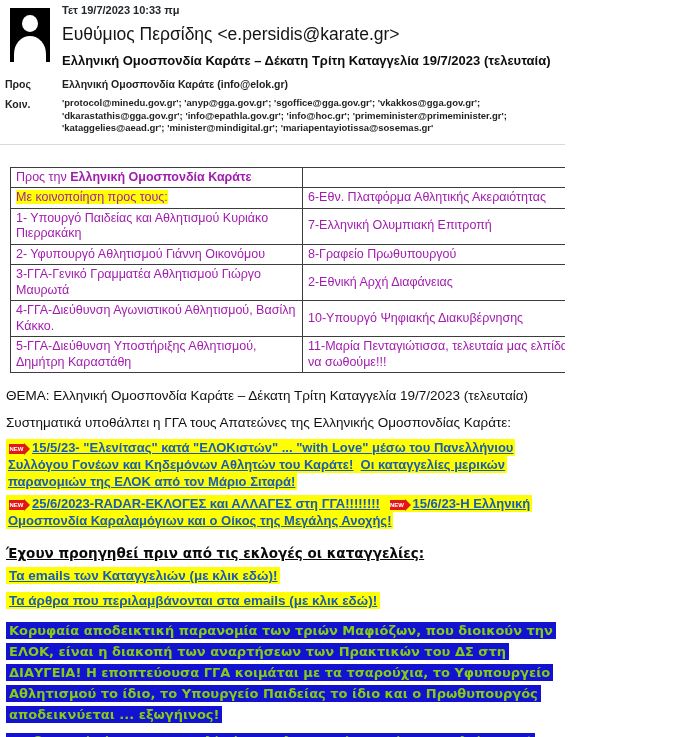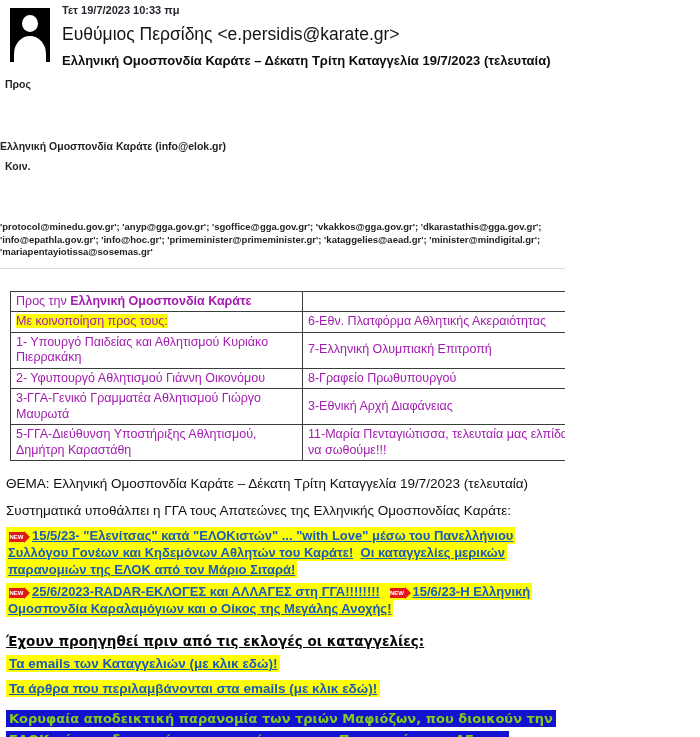--- a/index.html
+++ b/index.html
@@ -25,21 +25,21 @@
     width: 16px; height: 17px; border-radius: 50%; background: #fff;
   }
   .avatar .shoulders {
     position: absolute; left: 4px; top: 28px;
     width: 32px; height: 26px; background: #fff;
     border-radius: 16px 16px 0 0 / 18px 18px 0 0;
   }
   .timestamp { margin: 1px 0 0 62px; font-size: 11px; font-weight: bold; color: #23272e; }
   .sender    { margin: 8px 0 0 62px; font-size: 17.5px; font-weight: 400; color: #141414; }
   .subject   { margin: 8px 0 0 62px; font-size: 13px;  font-weight: bold; color: #0d0d0d; }
-  .addr-row  { display: flex; align-items: flex-start; margin-top: 10px; flex-direction: column; }
+  .addr-row  { display: flex; align-items: flex-start; margin-top: 10px; }
   .addr-label { flex: 0 0 62px; padding-left: 5px; font-size: 10.5px; font-weight: bold; color: #1f1f1f; }
   .to-value  { font-size: 10.5px; font-weight: bold; color: #1f1f1f; }
   .cc-row    { margin-top: 7px; }
   .cc-label  { padding-top: 1px; }
   .cc-value  { font-size: 9.5px; font-weight: bold; line-height: 12.5px; color: #1f1f1f; padding-right: 21px; }
   .separator { border: none; border-top: 1px solid #d9d9d9; margin: 9px 0 0 0; }
 
   
   .recipients-table {
     border-collapse: collapse; table-layout: fixed;
@@ -157,21 +157,25 @@
       <tr>
         <td>1- Υπουργό Παιδείας και Αθλητισμού Κυριάκο Πιερρακάκη</td>
         <td>7-Ελληνική Ολυμπιακή Επιτροπή</td>
       </tr>
       <tr>
         <td>2- Υφυπουργό Αθλητισμού Γιάννη Οικονόμου</td>
         <td>8-Γραφείο Πρωθυπουργού</td>
       </tr>
       <tr>
         <td>3-ΓΓΑ-Γενικό Γραμματέα Αθλητισμού Γιώργο Μαυρωτά</td>
-        <td>3-Εθνική Αρχή Διαφάνειας</td>
+        <td>2-Εθνική Αρχή Διαφάνειας</td>
+      </tr>
+      <tr>
+        <td>4-ΓΓΑ-Διεύθυνση Αγωνιστικού Αθλητισμού, Βασίλη Κάκκο.</td>
+        <td>10-Υπουργό Ψηφιακής Διακυβέρνησης</td>
       </tr>
       <tr>
         <td>5-ΓΓΑ-Διεύθυνση Υποστήριξης Αθλητισμού, Δημήτρη Καραστάθη</td>
         <td>11-Μαρία Πενταγιώτισσα, τελευταία μας ελπίδα να σωθούμε!!!</td>
       </tr>
     </tbody>
   </table>
 
   <div class="mail-body">
 

